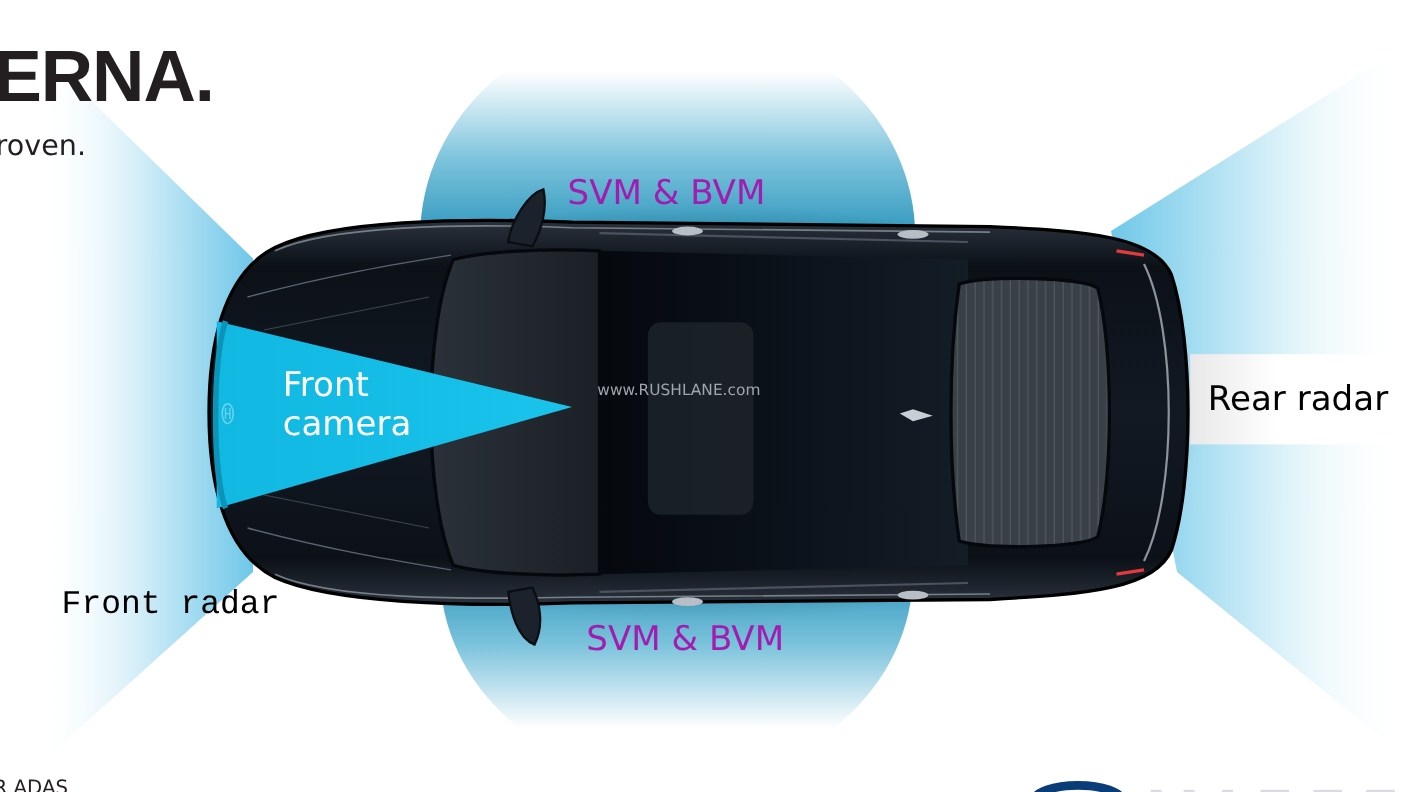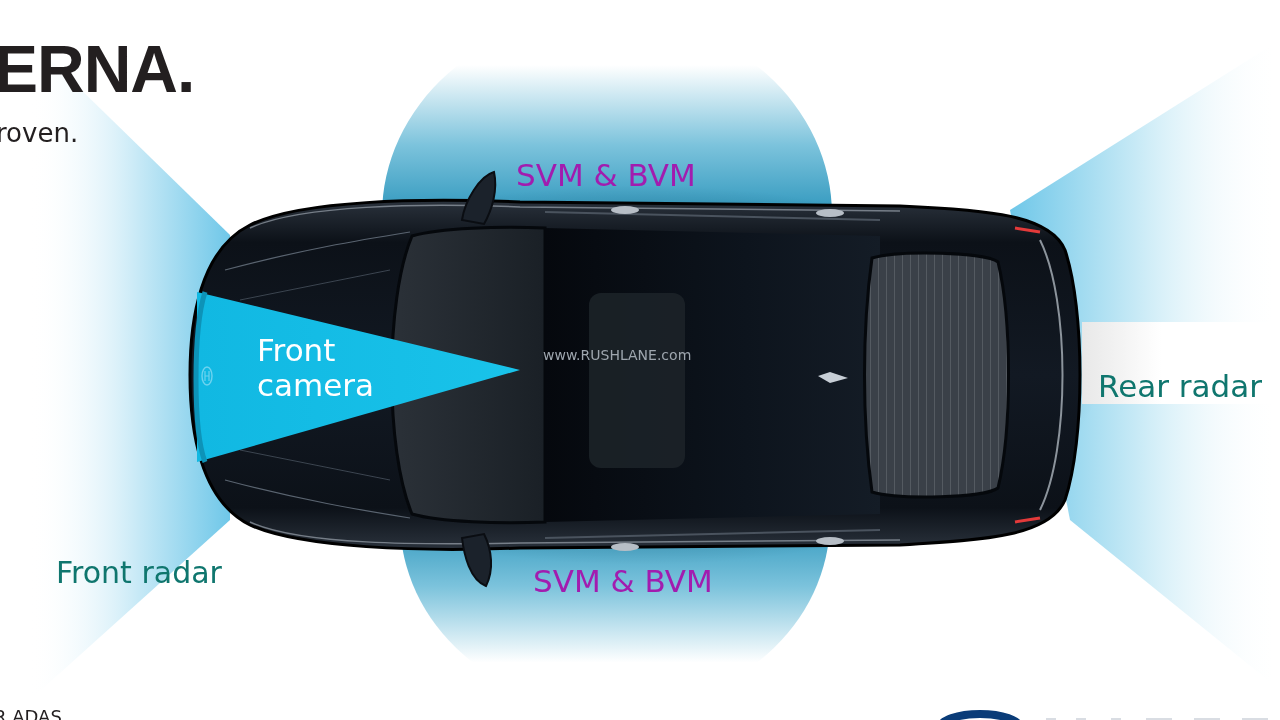--- a/index.html
+++ b/index.html
@@ -5,23 +5,23 @@
   * { box-sizing: border-box; margin: 0; padding: 0; }
   html, body { width: 1280px; height: 720px; overflow: hidden; background: #ffffff; }
   body { position: relative; font-family: "DejaVu Sans", sans-serif; }
   .stage { position: absolute; left: 0; top: 0; width: 1272px; height: 720px; overflow: hidden; background: #ffffff; }
   .layer { position: absolute; left: 0; top: 0; }
 
   .title { position: absolute; left: -6px; top: 36px; font-family: "Liberation Sans", sans-serif; font-weight: 700; font-size: 66px; letter-spacing: -1px; color: #231f20; line-height: 1; }
   .subtitle { position: absolute; left: -4px; top: 120px; font-family: "DejaVu Sans", sans-serif; font-size: 26px; color: #231f20; line-height: 1; }
   .footnote { position: absolute; left: -6px; top: 708px; font-family: "DejaVu Sans", sans-serif; font-size: 18px; color: #231f20; line-height: 1; }
 
-  .label-dark { position: absolute; font-family: "DejaVu Sans", sans-serif; color: #0f766e; line-height: 1; white-space: nowrap; margin-top: 23px; }
+  .label-dark { position: absolute; font-family: "DejaVu Sans", sans-serif; color: #000000; line-height: 1; white-space: nowrap; }
   .label-light { position: absolute; font-family: "DejaVu Sans", sans-serif; color: #a21caf; line-height: 1; white-space: nowrap; }
-  .front-radar { left: 56px; top: 535px; font-size: 30px; }
+  .front-radar { left: 56px; top: 535px; font-size: 30px; font-family: Liberation Mono, monospace; }
   .rear-radar { left: 1098px; top: 348px; font-size: 31px; }
   .svm-top { left: 516px; top: 160px; font-size: 31px; }
   .svm-bottom { left: 533px; top: 566px; font-size: 31px; }
   .front-camera { left: 257px; top: 333px; font-size: 31px; color: #ffffff; line-height: 1.12; white-space: normal; width: 160px; }
   .watermark { position: absolute; left: 543px; top: 347px; font-family: "DejaVu Sans", sans-serif; font-size: 14px; color: #9ea6ae; letter-spacing: 0; white-space: nowrap; }
 
   .rear-band { position: absolute; left: 1082px; top: 322px; width: 198px; height: 82px; background: linear-gradient(90deg, #e8e8e8 0%, #ffffff 40%); }
 
   .logo { position: absolute; left: 936px; top: 708px; width: 360px; height: 20px; }
 </style>

